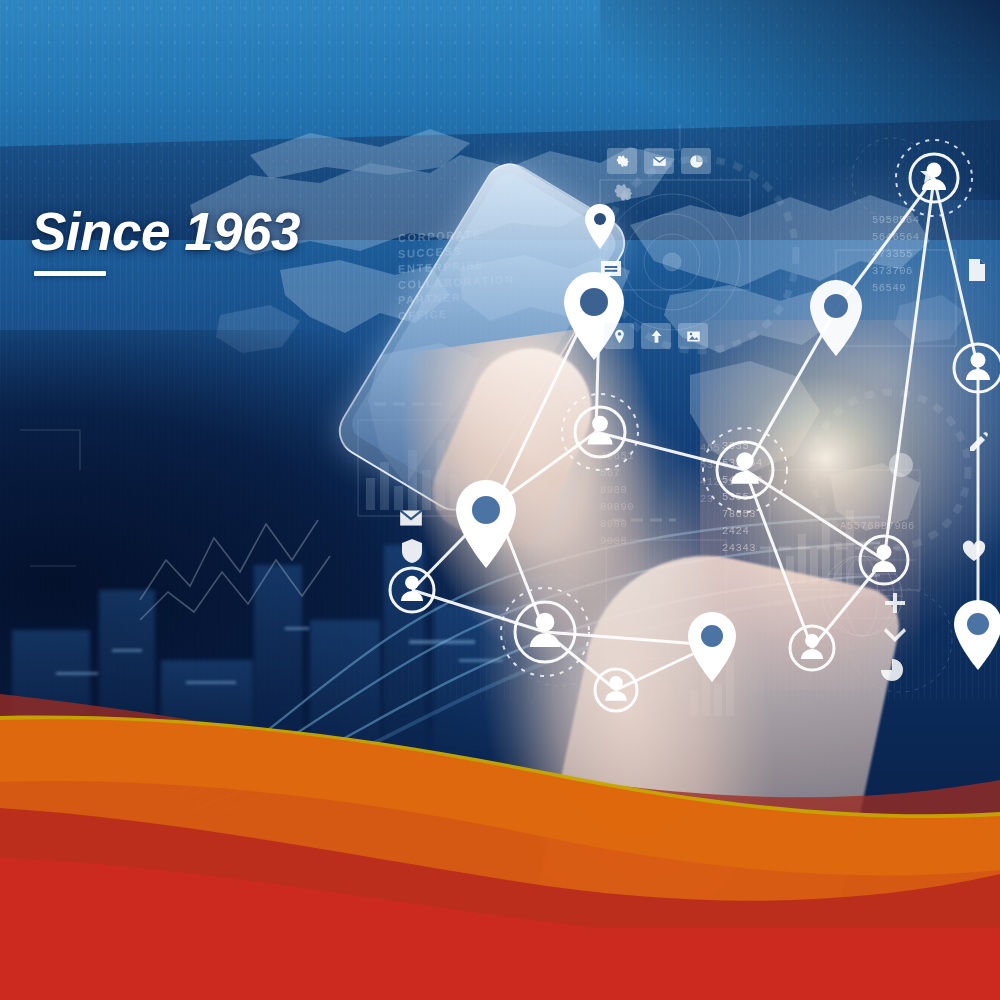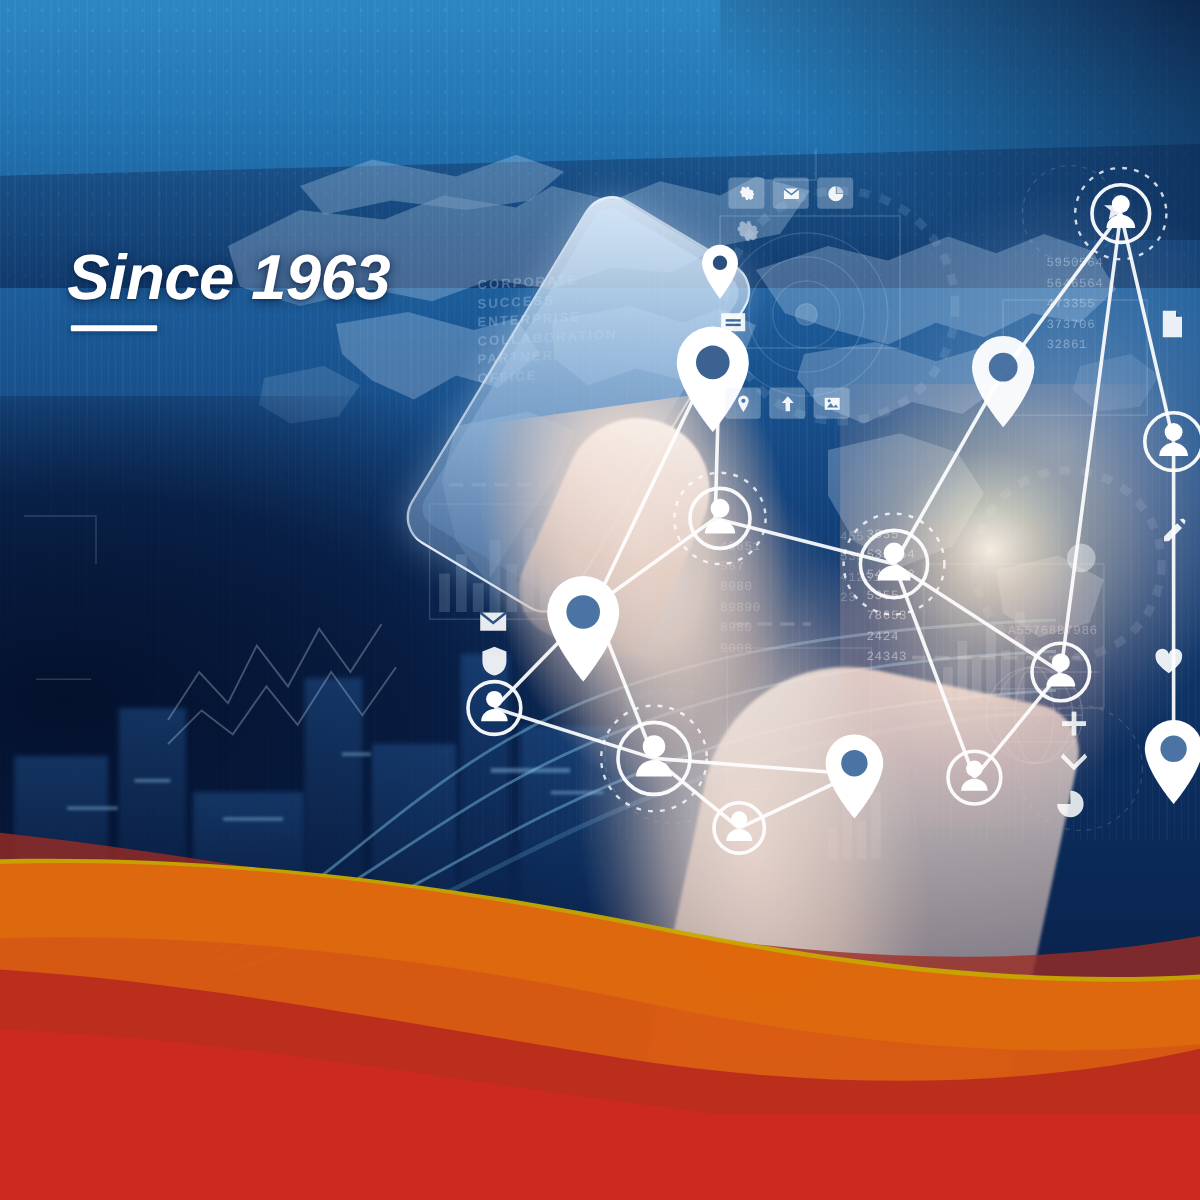--- a/index.html
+++ b/index.html
@@ -140,21 +140,21 @@
   }
   .tile svg{width:15px;height:15px;fill:#fff;opacity:.92;}
   .glyph{position:absolute;}
   .glyph svg{fill:#fff;opacity:.9;}
 
   
   .waves{position:absolute;left:0;bottom:0;width:100%;height:330px;}
   .waves svg{width:100%;height:100%;display:block;}
 
   
-  .copy{position:absolute;left:56px;top:205px;z-index:40;}
+  .copy{position:absolute;left:31px;top:205px;z-index:40;}
   .since{
     font-size:53px;font-weight:700;font-style:italic;color:#ffffff;
     letter-spacing:-0.5px;line-height:1;
     text-shadow:0 2px 10px rgba(4,22,52,.65), 0 1px 2px rgba(4,22,52,.5);
   }
   .rule{width:72px;height:5px;background:#fff;margin:13px 0 8px 3px;border-radius:1px;
         box-shadow:0 1px 5px rgba(4,22,52,.5);}
   .sub{
     font-size:25px;font-weight:700;color:#ffffff;letter-spacing:1px;line-height:1;
     margin-left:2px;
@@ -327,21 +327,21 @@
     <div>8980</div>
     <div>89890</div>
     <div>8980</div>
     <div>9008</div>
   </div>
   <div class="numcol dim" style="left:872px;top:212px;">
     <div>5950564</div>
     <div>5646564</div>
     <div>473355</div>
     <div>373706</div>
-    <div>32861</div>
+    <div>56549</div>
   </div>
   <div class="numcol dim" style="left:700px;top:440px;opacity:.75;">
     <div>465</div>
     <div>5334</div>
     <div>41231</div>
     <div>23</div>
   </div>
   <div class="numcol dim" style="left:840px;top:518px;">
     <div>A55768B7986</div>
   </div>

